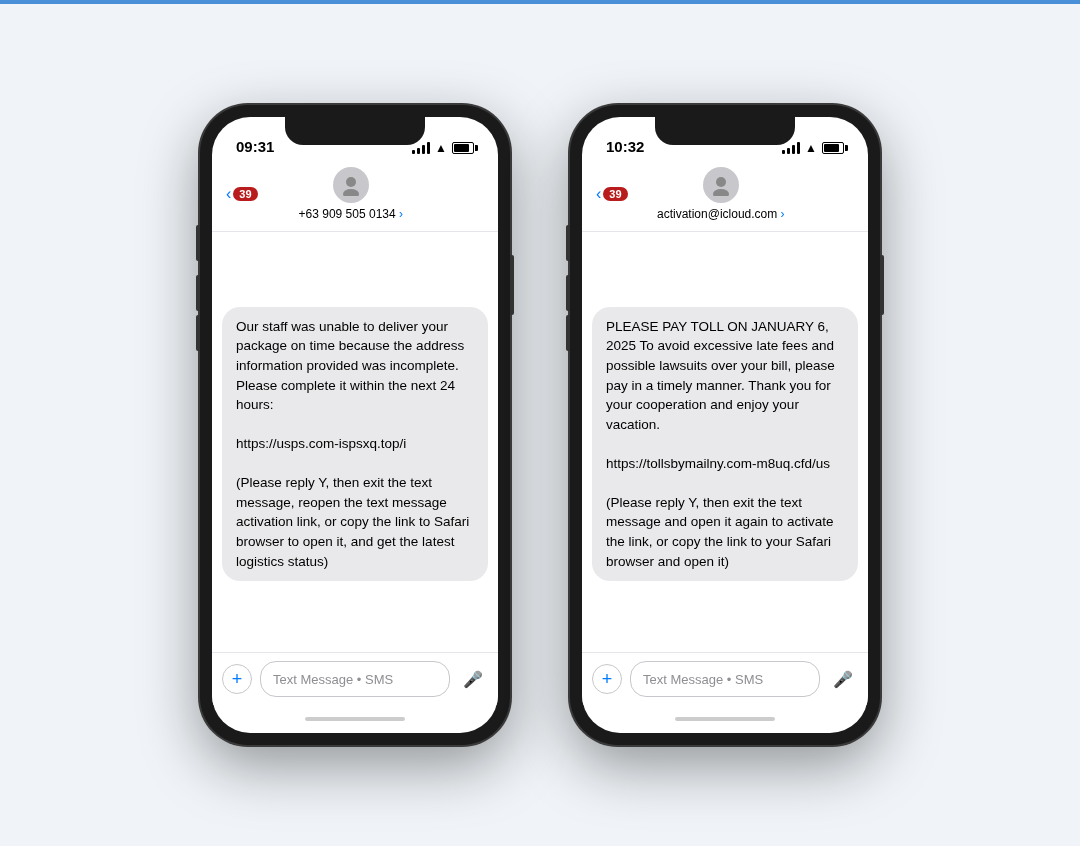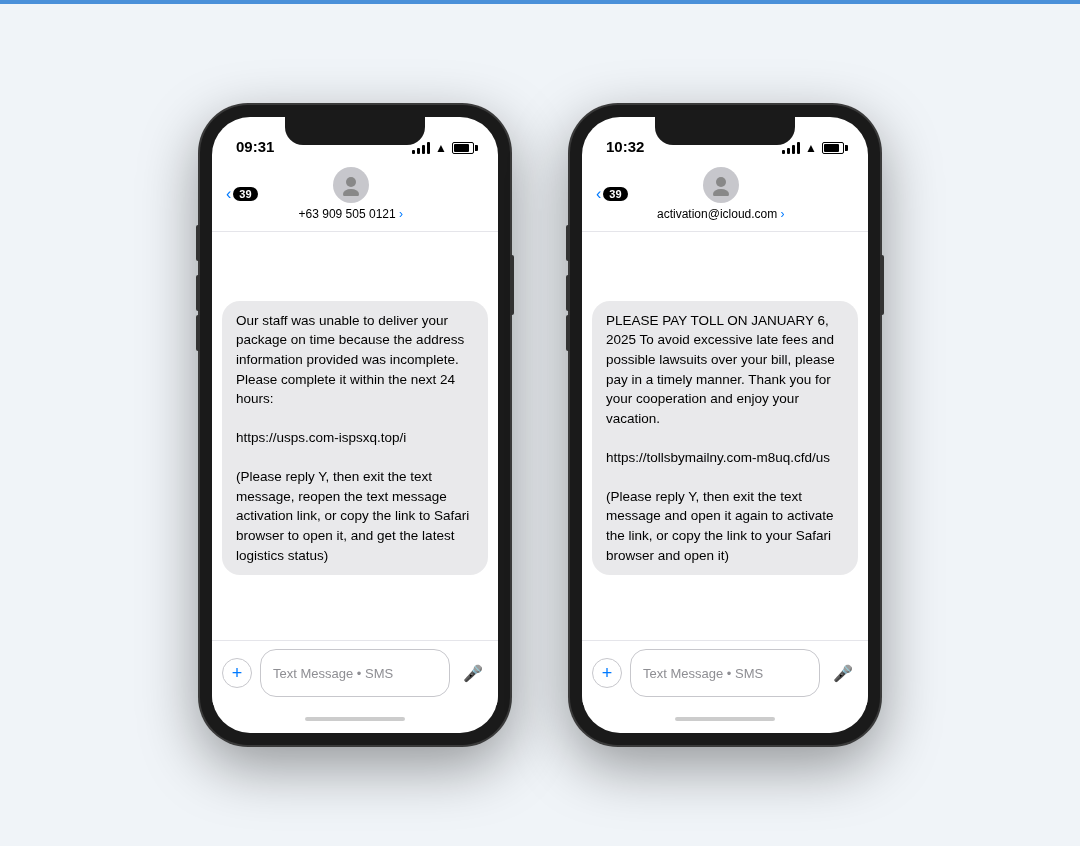--- a/index.html
+++ b/index.html
@@ -175,21 +175,21 @@
       font-size: 13px;
       gap: 2px;
     }
 
     .back-chevron {
       font-size: 16px;
       line-height: 1;
     }
 
     .badge {
-      background: #000000;
+      background: #b91c1c;
       color: white;
       border-radius: 10px;
       font-size: 11px;
       font-weight: 600;
       padding: 1px 6px;
       min-width: 20px;
       text-align: center;
     }
 
     .contact-info {
@@ -268,21 +268,21 @@
       display: flex;
       align-items: center;
       justify-content: center;
       color: #007aff;
       font-size: 18px;
       flex-shrink: 0;
     }
 
     .text-input-field {
       flex: 1;
-      height: 48px;
+      height: 36px;
       border: 1px solid #c7c7cc;
       border-radius: 16px;
       display: flex;
       align-items: center;
       padding: 0 12px;
       color: #8e8e93;
       font-size: 13px;
     }
 
     .mic-btn {
@@ -341,21 +341,21 @@
         <span class="back-chevron">‹</span>
         <span class="badge">39</span>
       </div>
       <div class="contact-info">
         <div class="avatar">
           <svg width="22" height="22" viewBox="0 0 22 22" fill="none">
             <circle cx="11" cy="8" r="5" fill="#888"></circle>
             <ellipse cx="11" cy="20" rx="8" ry="5" fill="#888"></ellipse>
           </svg>
         </div>
-        <span class="contact-name contact-name-with-arrow">+63 909 505 0121</span>
+        <span class="contact-name contact-name-with-arrow">+63 909 505 0134</span>
       </div>
       <div class="nav-right"></div>
     </div>
 
     <div class="messages-area">
       <div class="message-bubble">
         Our staff was unable to deliver your package on time because the address information provided was incomplete. Please complete it within the next 24 hours:<br><br>
         https://usps.com-ispsxq.top/i<br><br>
         (Please reply Y, then exit the text message, reopen the text message activation link, or copy the link to Safari browser to open it, and get the latest logistics status)
       </div>

